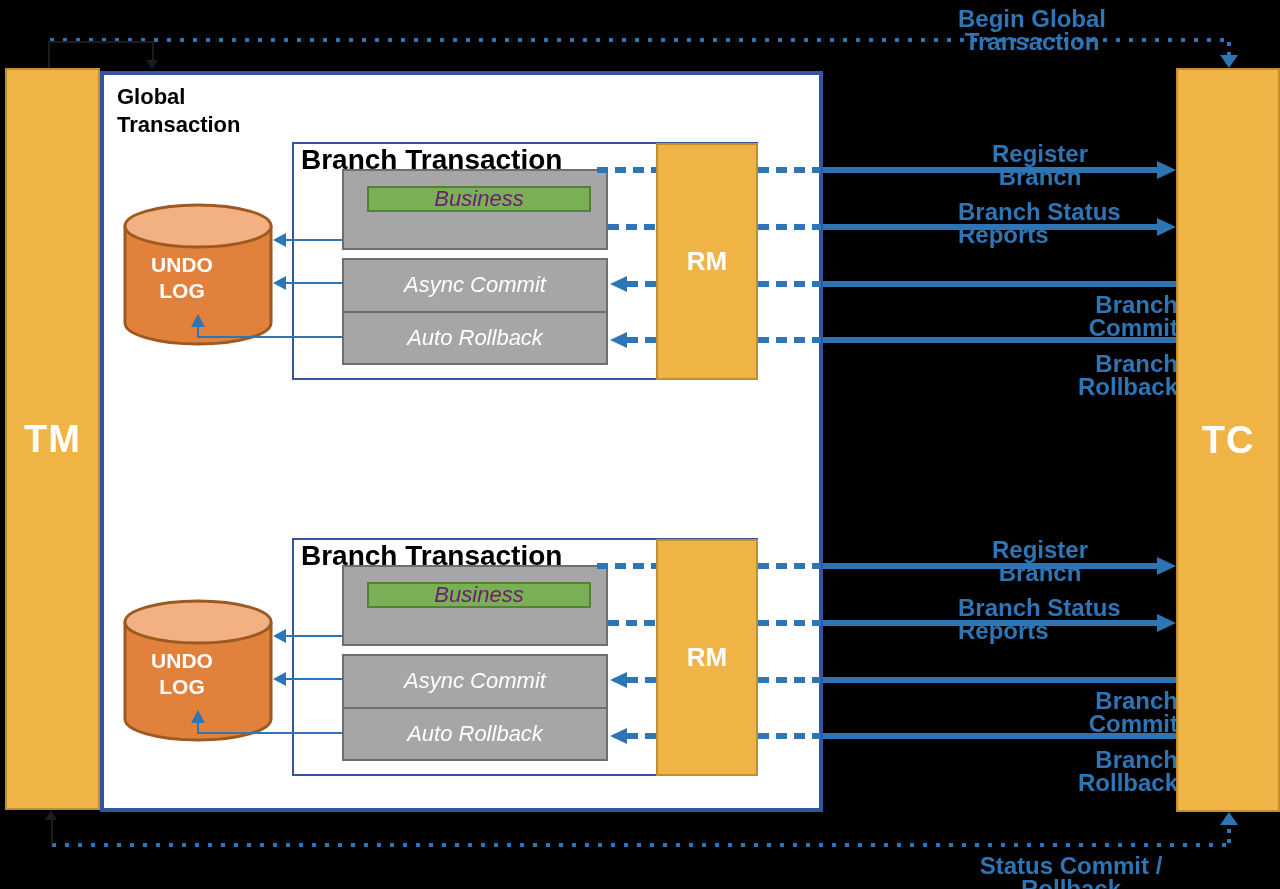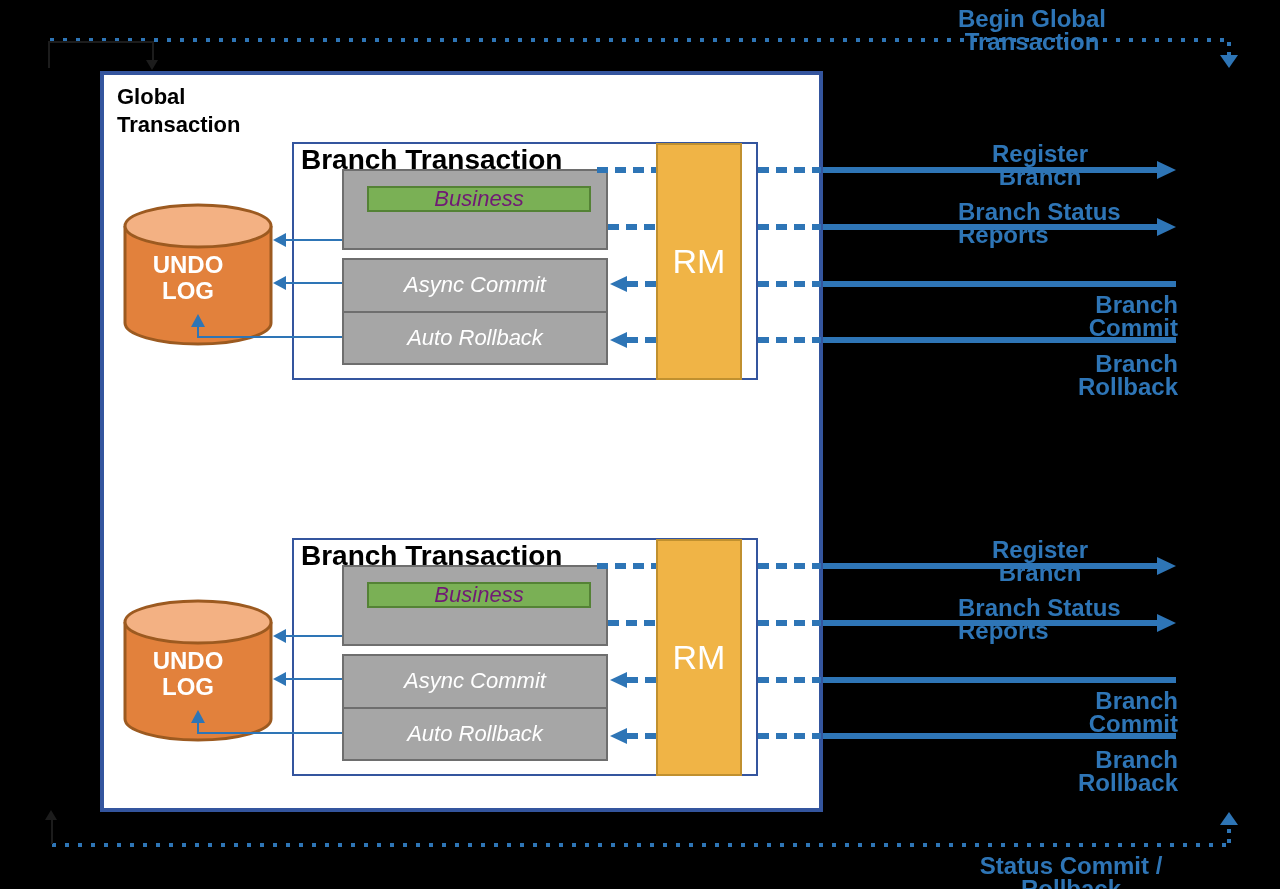--- a/index.html
+++ b/index.html
@@ -48,26 +48,26 @@
   .branch-title{position:absolute;left:301px;top:144px;color:#000;font-size:28px;font-weight:bold;}
   .gray-box{position:absolute;left:342px;top:169px;width:266px;height:81px;background:var(--gray-fill);
             border:2px solid var(--gray-border);box-sizing:border-box;}
   .green-box{position:absolute;left:367px;top:186px;width:224px;height:26px;background:var(--green-fill);
              border:2px solid var(--green-border);box-sizing:border-box;display:flex;align-items:center;
              justify-content:center;color:#701a75;font-size:22px;font-style:italic;}
   .ops-box{position:absolute;left:342px;top:258px;width:266px;height:107px;background:var(--gray-fill);
            border:2px solid var(--gray-border);box-sizing:border-box;display:flex;flex-direction:column;}
   .ops-row{flex:1;display:flex;align-items:center;justify-content:center;color:#fff;font-size:22px;font-style:italic;}
   .ops-row + .ops-row{border-top:2px solid var(--gray-border);}
-  .rm-box{position:absolute;left:656px;top:143px;width:86px;height:237px;background:var(--node-yellow);
+  .rm-box{position:absolute;left:656px;top:143px;width:102px;height:237px;background:var(--node-yellow);
           border:2px solid var(--node-yellow-border);box-sizing:border-box;display:flex;align-items:center;
-          justify-content:center;color:#fff;font-size:34px;font-weight:normal;}
+          justify-content:center;color:#fff;font-size:26px;font-weight:bold;}
   .cyl{position:absolute;left:122px;top:202px;}
-  .undo-label{position:absolute;left:112px;top:252px;width:152px;text-align:center;color:#fff;
-              font-size:24px;font-weight:bold;line-height:26px;}
+  .undo-label{position:absolute;left:106px;top:252px;width:152px;text-align:center;color:#fff;
+              font-size:21px;font-weight:bold;line-height:26px;}
   .msg{position:absolute;color:var(--accent-blue);font-weight:bold;font-size:24px;line-height:23px;}
   .msg span{display:block;}
   .msg.center{text-align:center;} .msg.right{text-align:right;}
 </style>
 </head>
 <body>
 
 <div class="canvas">
 
   <div class="dot-h" style="left:50px;top:38px;width:1181px;"></div>
@@ -199,20 +199,22 @@
       <span>Branch</span>
     </div>
     <div class="msg" style="left:958px;top:200px;width:190px;">
       <span>Branch Status</span>
       <span>Reports</span>
     </div>
     <div class="msg right" style="left:1012px;top:293px;width:166px;">Branch Commit</div>
     <div class="msg right" style="left:1012px;top:352px;width:166px;">Branch Rollback</div>
   </div>
 
+  <div class="actor" style="left:5px;top:68px;width:95px;height:742px;">TM</div>
+  <div class="actor" style="left:1176px;top:68px;width:104px;height:744px;">TC</div>
 
   <div class="dot-h" style="left:52px;top:843px;width:1179px;"></div>
   <div class="blk-v" style="left:51px;top:820px;height:24px;"></div>
   <div class="tri bu" style="left:45px;top:810px;"></div>
   <div class="dot-v" style="left:1227px;top:827px;height:16px;"></div>
   <div class="tri u" style="left:1220px;top:812px;"></div>
   <div class="msg center" style="left:938px;top:854px;width:266px;">Status Commit / Rollback</div>
 
 </div>
 

